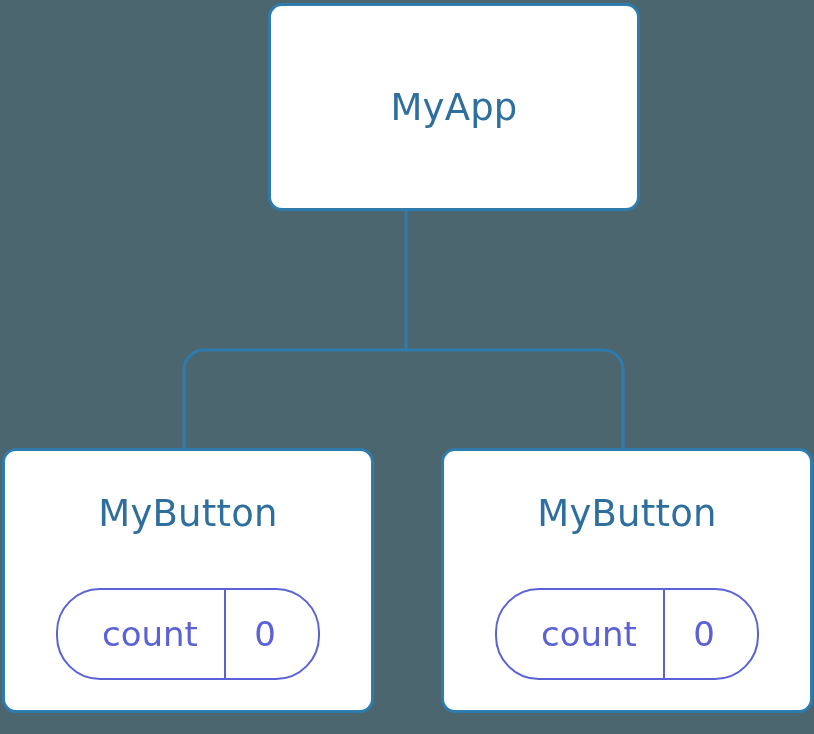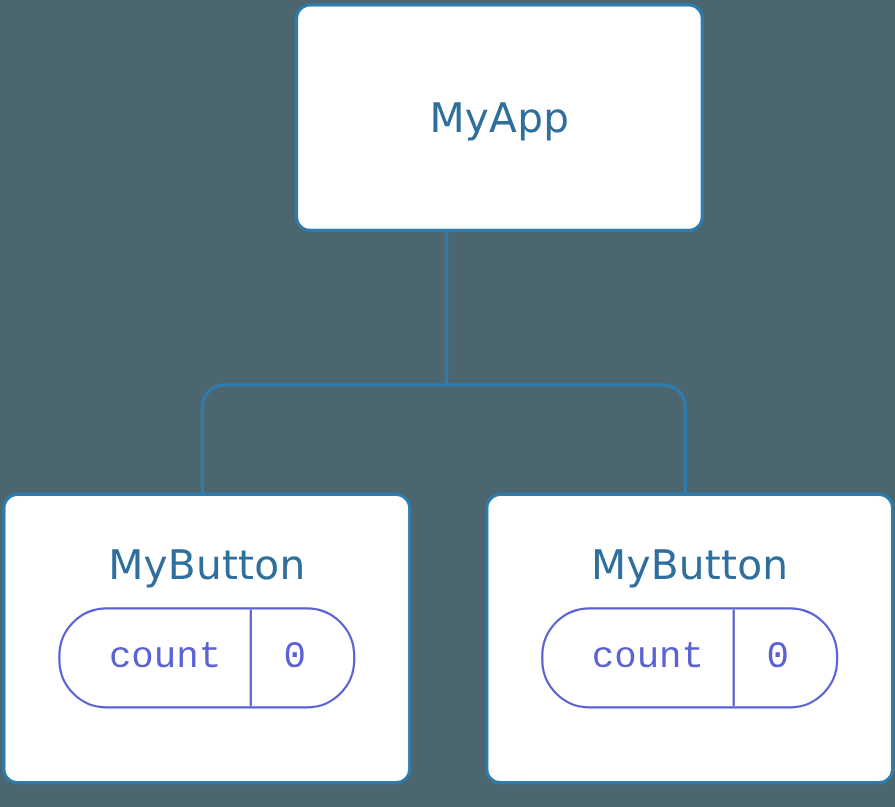--- a/index.html
+++ b/index.html
@@ -63,29 +63,28 @@
 
   .node-title {
     color: #2e6f9e;
     font-size: 37px;
     line-height: 1;
     letter-spacing: 0.2px;
     white-space: nowrap;
   }
 
   .state-pill {
-    margin-top: 20px;
+    margin-top: 56px;
     display: flex;
     align-items: stretch;
     height: 88px;
     border: 2px solid #5b62d6;
     border-radius: 44px;
     background: transparent;
     overflow: hidden;
-    font-family: Liberation Mono, monospace;
   }
 
   .pill-key,
   .pill-value {
     display: flex;
     align-items: center;
     justify-content: center;
     color: #5b62d6;
     font-size: 34px;
     line-height: 1;

